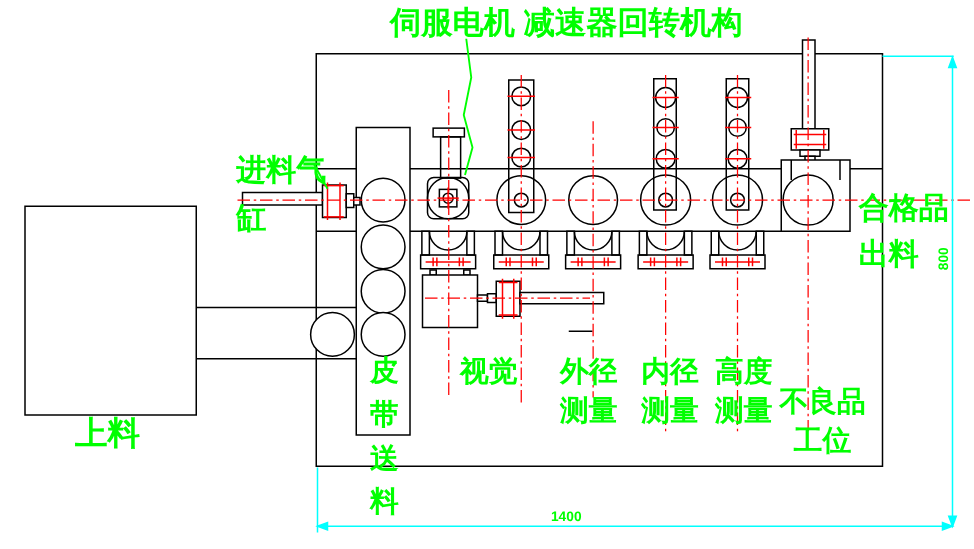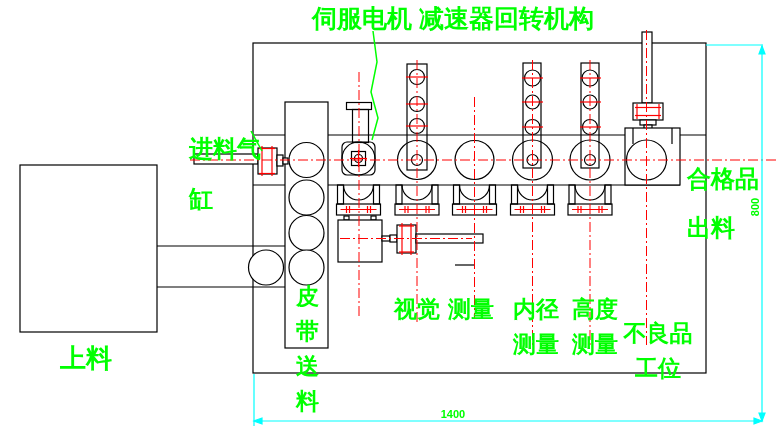--- a/index.html
+++ b/index.html
@@ -5,21 +5,21 @@
   html,body{margin:0;padding:0;background:#ffffff;}
   #canvas{
     position:relative;width:779px;height:439px;background:#ffffff;overflow:hidden;
     font-family:"Liberation Sans","DejaVu Sans",sans-serif;
   }
   #drawing{position:absolute;left:0;top:0;}
   .glabel{
     position:absolute;color:#00ff00;font-weight:bold;line-height:1;
     white-space:nowrap;
   }
-  .glabel .ln{display:block;margin-top:12px;}
+  .glabel .ln{display:block;}
   .center{text-align:center;}
   .title{font-size:25px;letter-spacing:0px;}
   .big{font-size:24px;}
   .station-label{font-size:23px;}
   .station-label .ln{margin-bottom:8px;}
   .vtext span{display:block;height:35px;font-size:23px;}
   .dimtext{font-size:11px;font-weight:bold;color:#00ff00;position:absolute;}
 </style>
 </head>
 <body>
@@ -238,35 +238,36 @@
   </g>
 </svg>
 
 <div class="glabel title" style="left:312px;top:6px;">伺服电机 减速器回转机构</div>
 
 <div class="glabel big" style="left:189px;top:118px;line-height:38px;">
   <span class="ln">进料气</span>
   <span class="ln">缸</span>
 </div>
 
-<div class="glabel" style="left:60px;top:333px;font-size:26px;margin-top:12px;">上料</div>
+<div class="glabel" style="left:60px;top:333px;font-size:26px;">上料</div>
 
 <div class="glabel vtext" style="left:296px;top:285px;">
   <span>皮</span>
   <span>带</span>
   <span>送</span>
   <span>料</span>
 </div>
 
 
-<div class="glabel station-label center" style="left:382px;top:286px;width:70px;">
+<div class="glabel station-label center" style="left:356px;top:286px;width:70px;">
   <span class="ln">视觉</span>
 </div>
 
 <div class="glabel station-label center" style="left:436px;top:286px;width:70px;">
+  <span class="ln">外径</span>
   <span class="ln">测量</span>
 </div>
 
 <div class="glabel station-label center" style="left:501px;top:286px;width:70px;">
   <span class="ln">内径</span>
   <span class="ln">测量</span>
 </div>
 
 <div class="glabel station-label center" style="left:560px;top:286px;width:70px;">
   <span class="ln">高度</span>

